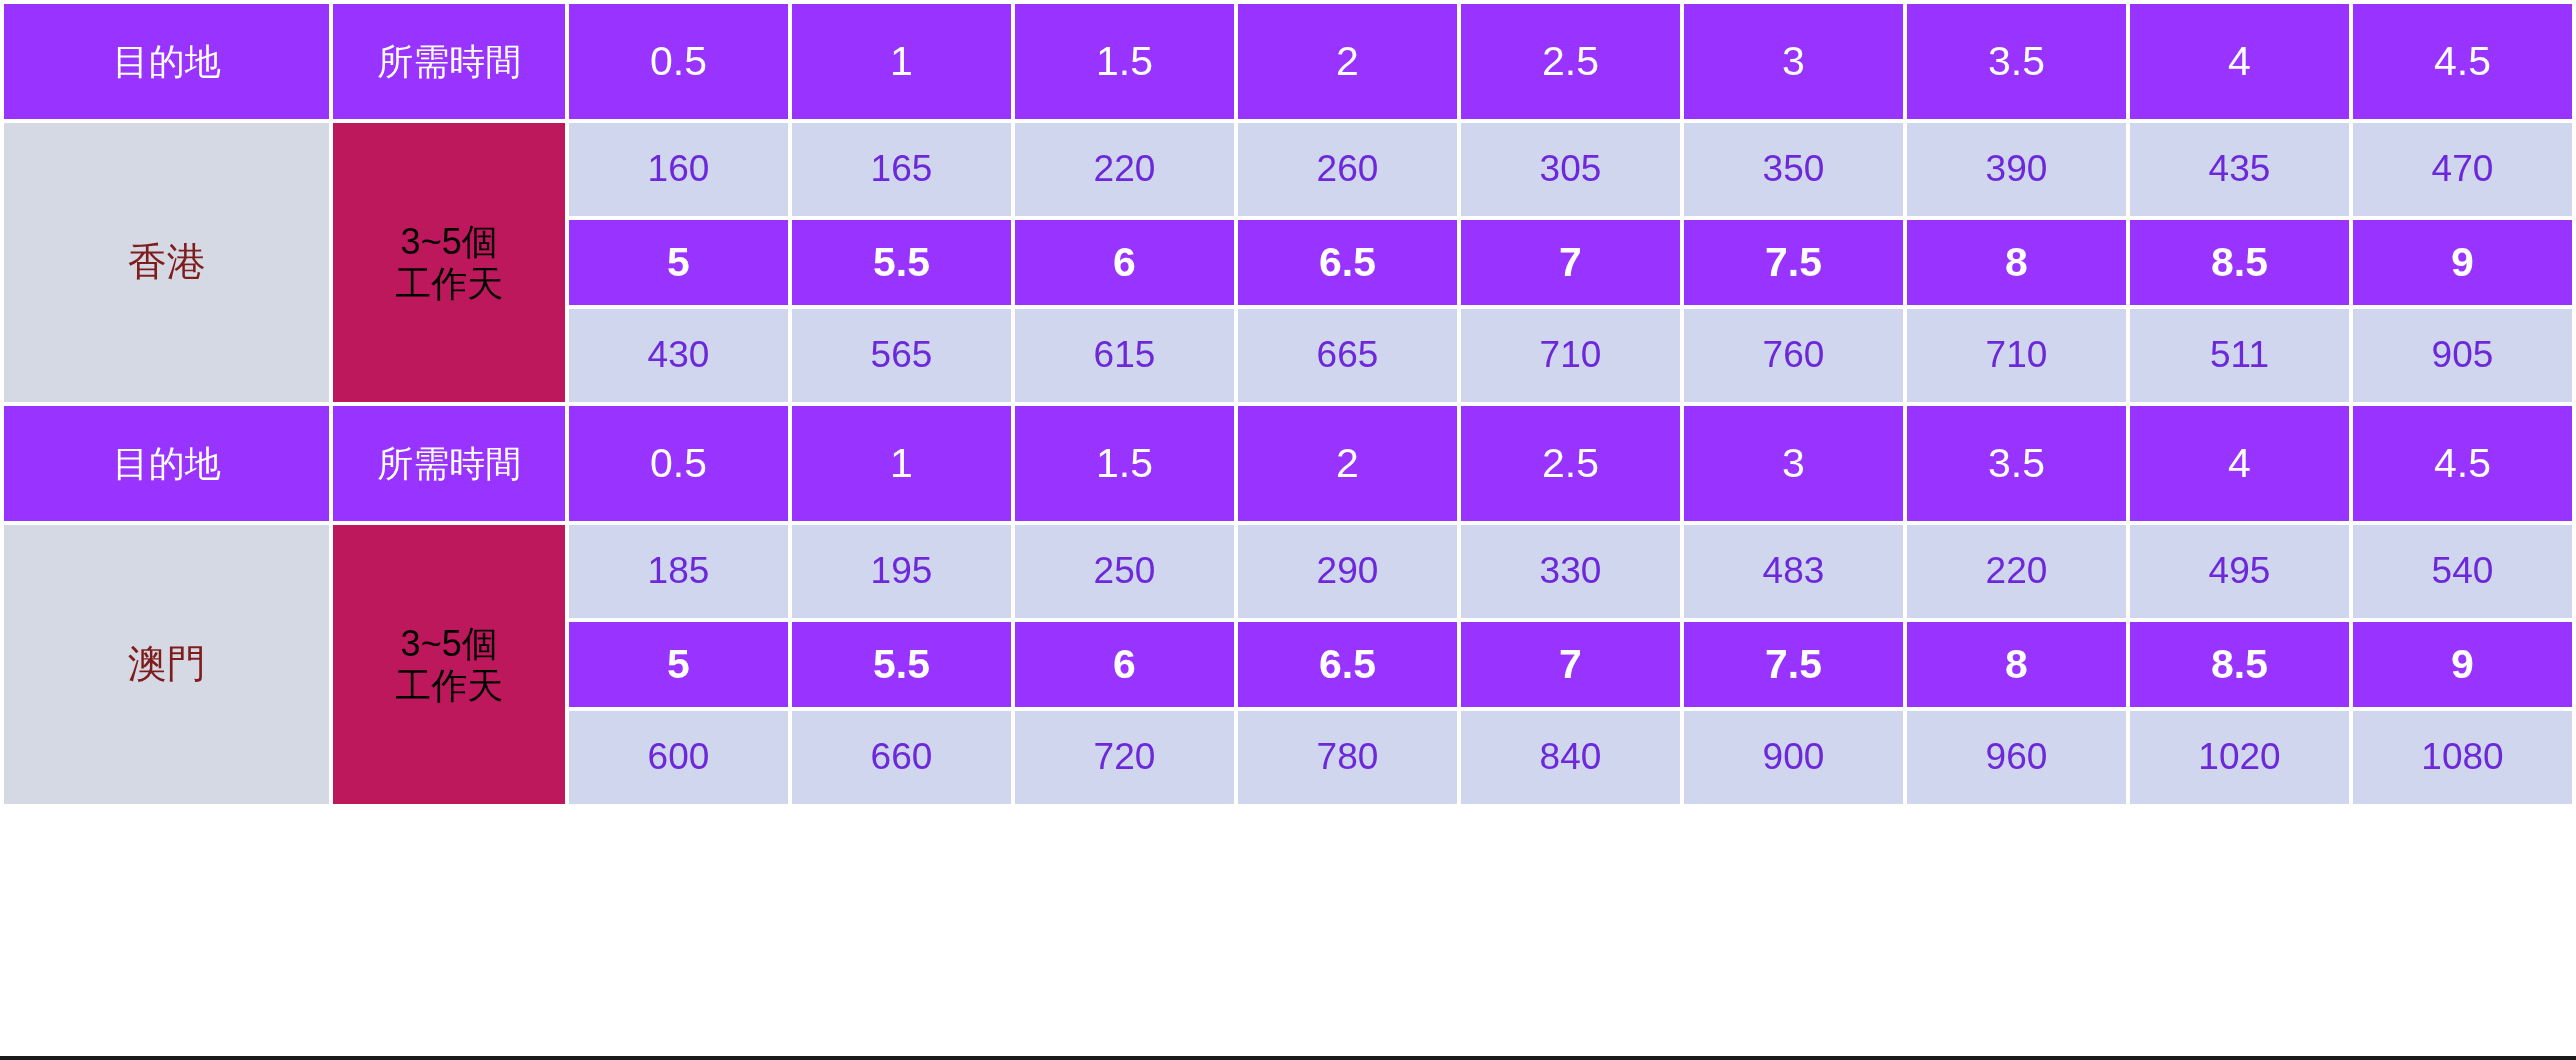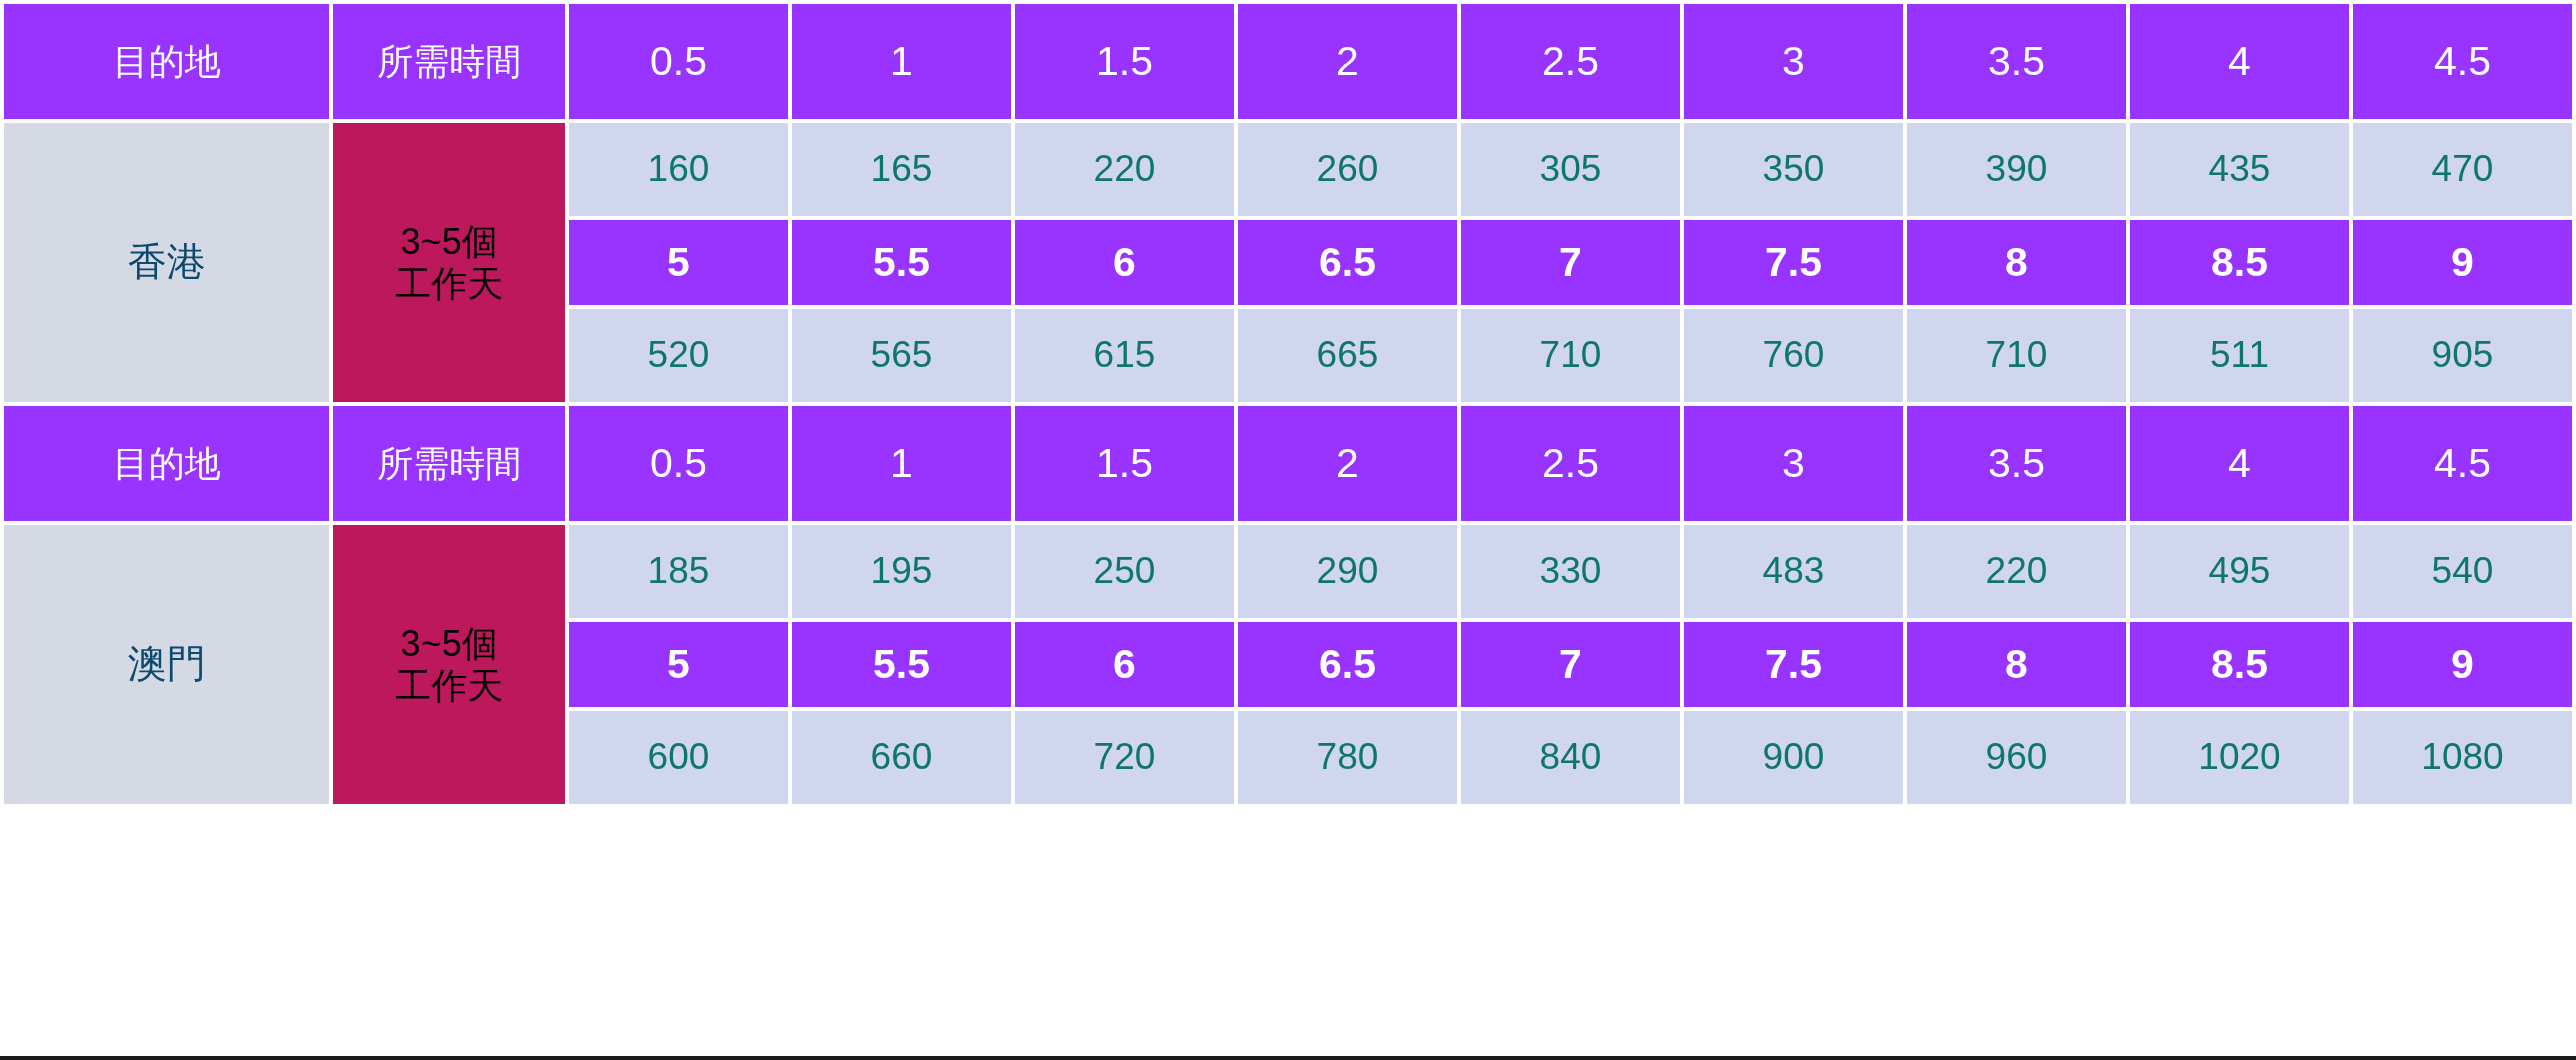--- a/index.html
+++ b/index.html
@@ -58,34 +58,34 @@
     font-weight: 400;
   }
   .subhdr {
     background: #9933FF;
     color: #ffffff;
     font-size: 41px;
     font-weight: 700;
   }
   .rowhead {
     background: #d4d9e4;
-    color: #0c4a6e;
+    color: #7f1d1d;
     font-size: 39px;
     font-weight: 400;
   }
   .rowhead-time {
     background: #be185d;
     color: #000000;
     font-size: 36px;
     font-weight: 400;
     line-height: 1.45;
   }
   .price {
     background: #d0d6ee;
-    color: #0f766e;
+    color: #6d28d9;
     font-size: 37px;
     font-weight: 400;
   }
 
   
   tr.r-head   td { height: 115px; margin-top: 20px; }
   tr.r-price  td { height: 93px; }
   tr.r-sub    td { height: 85px; }
 
   .bottom-rule {
@@ -155,21 +155,21 @@
         <td class="subhdr">6</td>
         <td class="subhdr">6.5</td>
         <td class="subhdr">7</td>
         <td class="subhdr">7.5</td>
         <td class="subhdr">8</td>
         <td class="subhdr">8.5</td>
         <td class="subhdr">9</td>
       </tr>
 
       <tr class="r-price">
-        <td class="price">520</td>
+        <td class="price">430</td>
         <td class="price">565</td>
         <td class="price">615</td>
         <td class="price">665</td>
         <td class="price">710</td>
         <td class="price">760</td>
         <td class="price">710</td>
         <td class="price">511</td>
         <td class="price">905</td>
       </tr>
 

